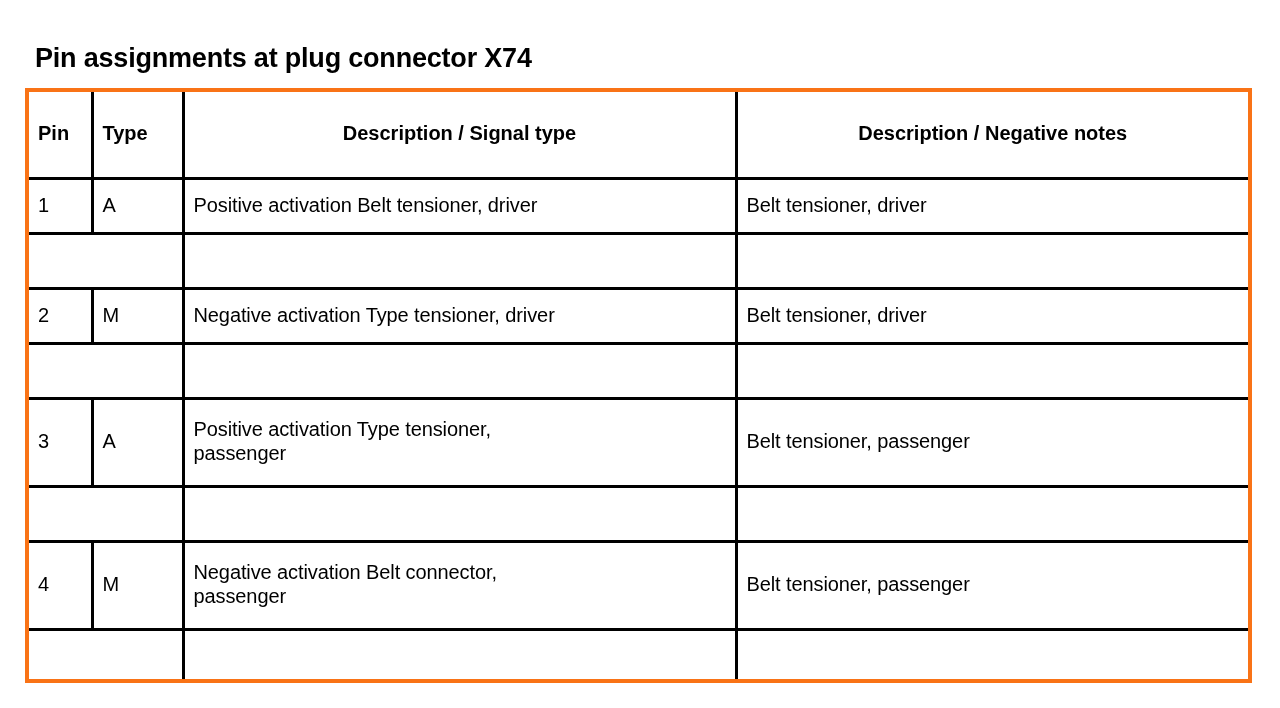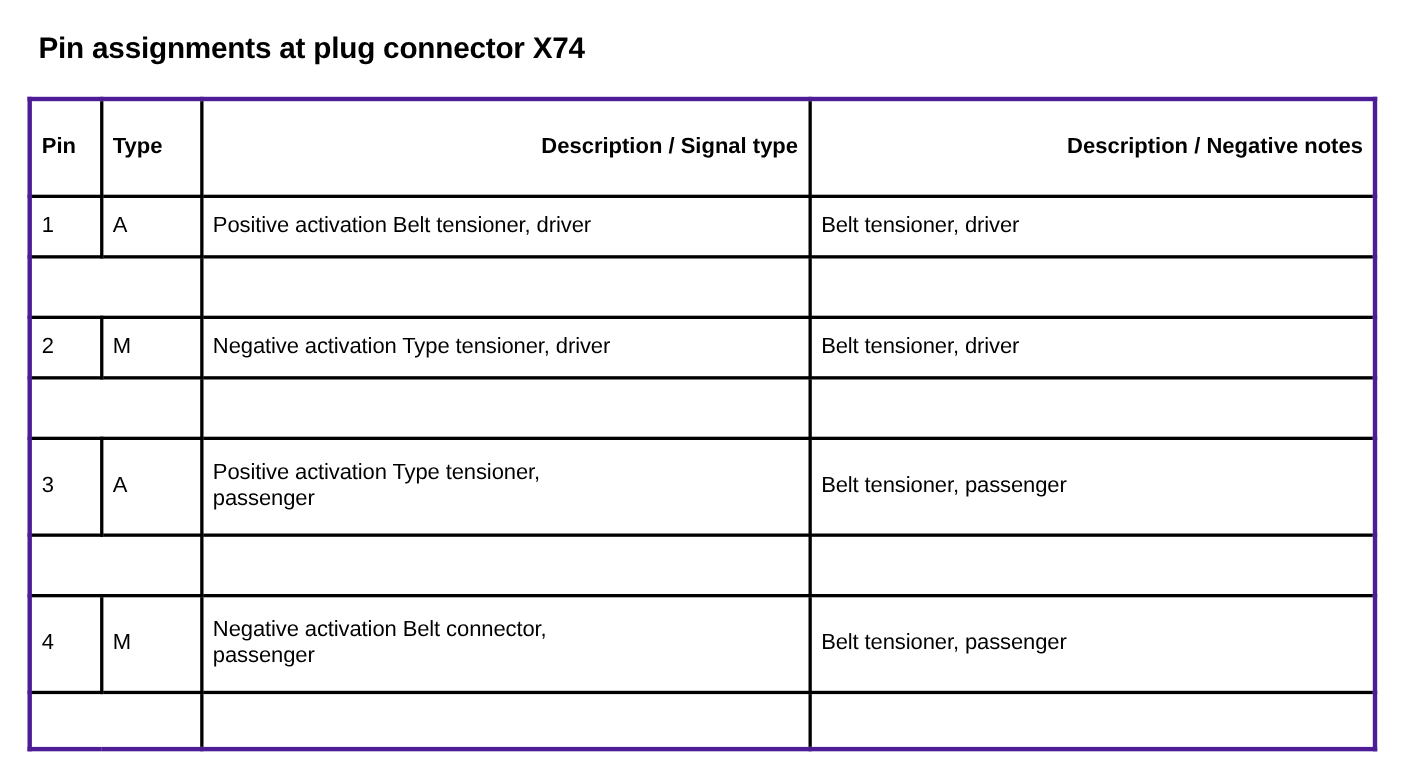--- a/index.html
+++ b/index.html
@@ -12,36 +12,36 @@
     height: 708px;
     overflow: hidden;
     font-family: "Liberation Sans", "DejaVu Sans", sans-serif;
     color: #000000;
     -webkit-font-smoothing: none;
   }
 
   #page-title {
     position: absolute;
     left: 35px;
-    top: 12px;
+    top: 26px;
     font-size: 27px;
     font-weight: bold;
     letter-spacing: -0.2px;
     line-height: 1.1;
     white-space: nowrap;
   }
 
   #pin-table {
     position: absolute;
     left: 25px;
     top: 88px;
     width: 1223px;
     border-collapse: collapse;
     table-layout: fixed;
-    border: 4px solid #4c1d95;
+    border: 4px solid #f97316;
   }
 
   #pin-table col.col-pin     { width: 65px; }
   #pin-table col.col-type    { width: 91px; }
   #pin-table col.col-desc    { width: 553px; }
   #pin-table col.col-conn    { width: 514px; }
 
   #pin-table td,
   #pin-table th {
     border: 3px solid #000000;
@@ -52,21 +52,21 @@
     text-align: left;
     line-height: 1.18;
     letter-spacing: -0.1px;
     box-sizing: border-box;
   }
 
   #pin-table thead th {
     height: 88px;
     font-weight: bold;
     font-size: 20px;
-    text-align: right;
+    text-align: center;
     letter-spacing: 0px;
   }
   #pin-table thead th.h-left {
     text-align: left;
     padding-left: 9px;
   }
 
   tr.data-row td { height: 55px; }
   tr.data-row.tall td { height: 88px; }
   tr.spacer-row td { height: 55px; }

